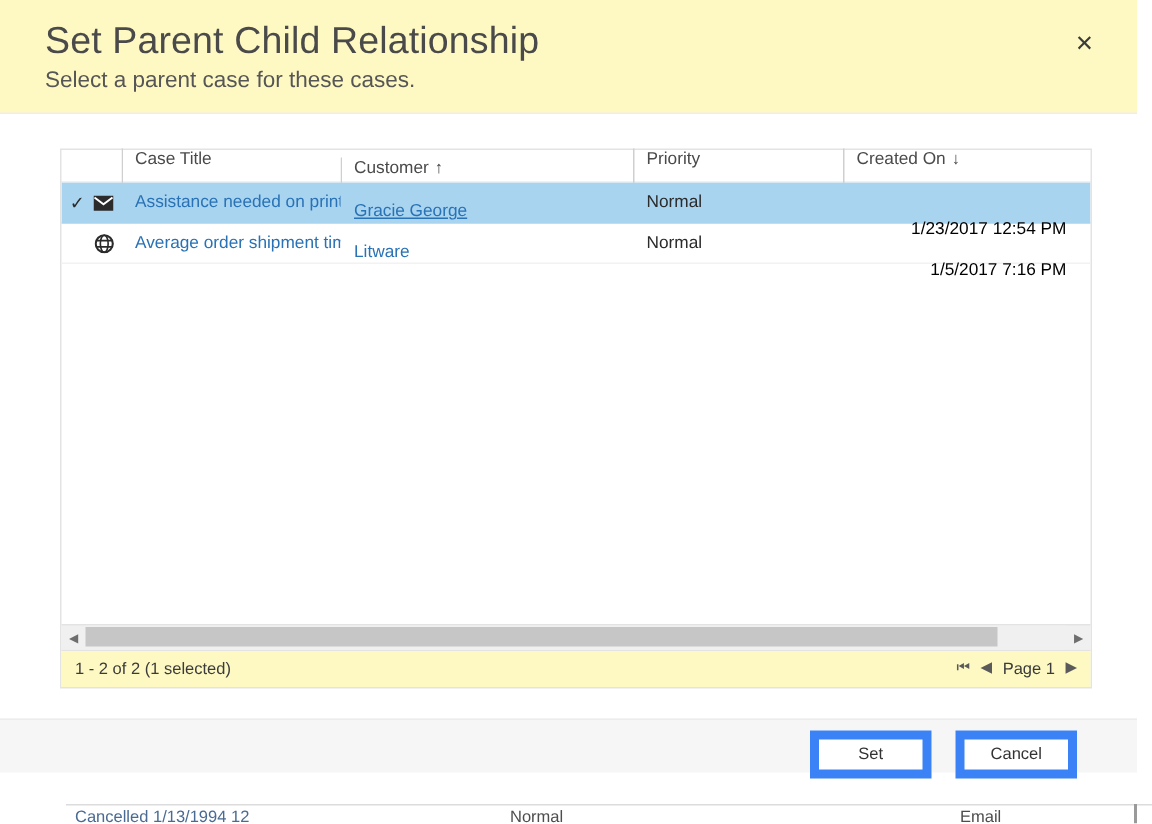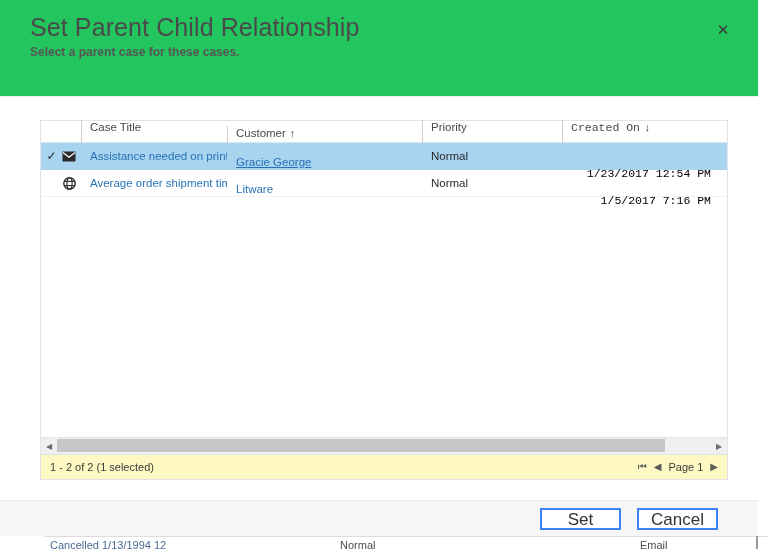--- a/index.html
+++ b/index.html
@@ -73,43 +73,42 @@
     left: 0; top: 0;
     width: 758px;
     height: 536px;
     background: #ffffff;
     z-index: 10;
   }
 
   
   #dlg-header {
     position: relative;
-    height: 97px;
-    background: #22c55e;
+    height: 76px;
+    background: #fef9c3;
     border-bottom: 1px solid #ededed;
     box-sizing: border-box;
   }
   #dlg-title {
     position: absolute;
     left: 30px;
     top: 13px;
     font-size: 25px;
     font-weight: 300;
     color: #4a4a4a;
     letter-spacing: 0.1px;
     white-space: nowrap;
   }
   #dlg-subtitle {
     position: absolute;
     left: 30px;
     top: 45px;
-    font-size: 12px;
+    font-size: 15px;
     color: #565656;
     white-space: nowrap;
-    font-weight: bold;
   }
   #close-btn {
     position: absolute;
     right: 22px;
     top: 16px;
     width: 26px;
     height: 26px;
     display: flex;
     align-items: center;
     justify-content: center;
@@ -186,21 +185,21 @@
     margin-left: 4px;
     font-size: 11px;
     color: #3f3f3f;
   }
 
   
   .c-sel    { width: 40px; flex: 0 0 40px; }
   .c-title  { width: 146px; flex: 0 0 146px; }
   .c-cust   { width: 195px; flex: 0 0 195px; margin-top: 12px; }
   .c-prio   { width: 140px; flex: 0 0 140px; }
-  .c-date   { width: 165px; flex: 0 0 165px; font-family: Liberation Mono, monospace; }
+  .c-date   { width: 165px; flex: 0 0 165px; }
 
   .grid-rows {
     flex: 1 1 auto;
     overflow: hidden;
     position: relative;
   }
   .grid-row {
     display: flex;
     height: 27px;
     align-items: center;
@@ -325,25 +324,25 @@
   #dlg-footer {
     position: relative;
     height: 36px;
     background: #f6f6f6;
     border-top: 1px solid #ececec;
     box-sizing: border-box;
   }
   .footer-btn {
     position: absolute;
     top: 7px;
-    height: 22px;
+    height: 32px;
     width: 81px;
     background: #ffffff;
-    border: 2px solid #3b82f6;
-    font-size: 17px;
+    border: 6px solid #3b82f6;
+    font-size: 11px;
     color: #333333;
     font-family: "Liberation Sans", sans-serif;
     cursor: pointer;
     padding: 0;
   }
   #btn-set { right: 137px; }
   #btn-cancel { right: 40px; }
 </style>
 </head>
 <body>

